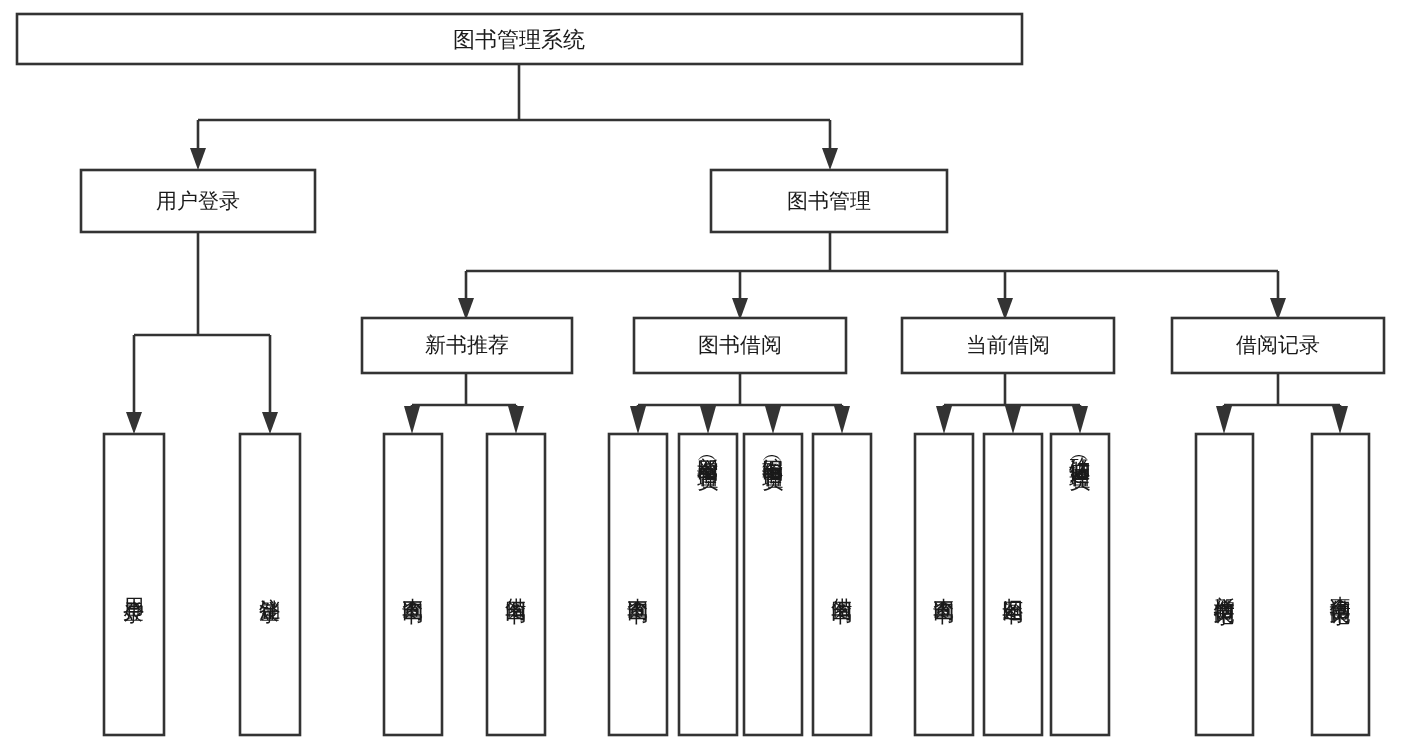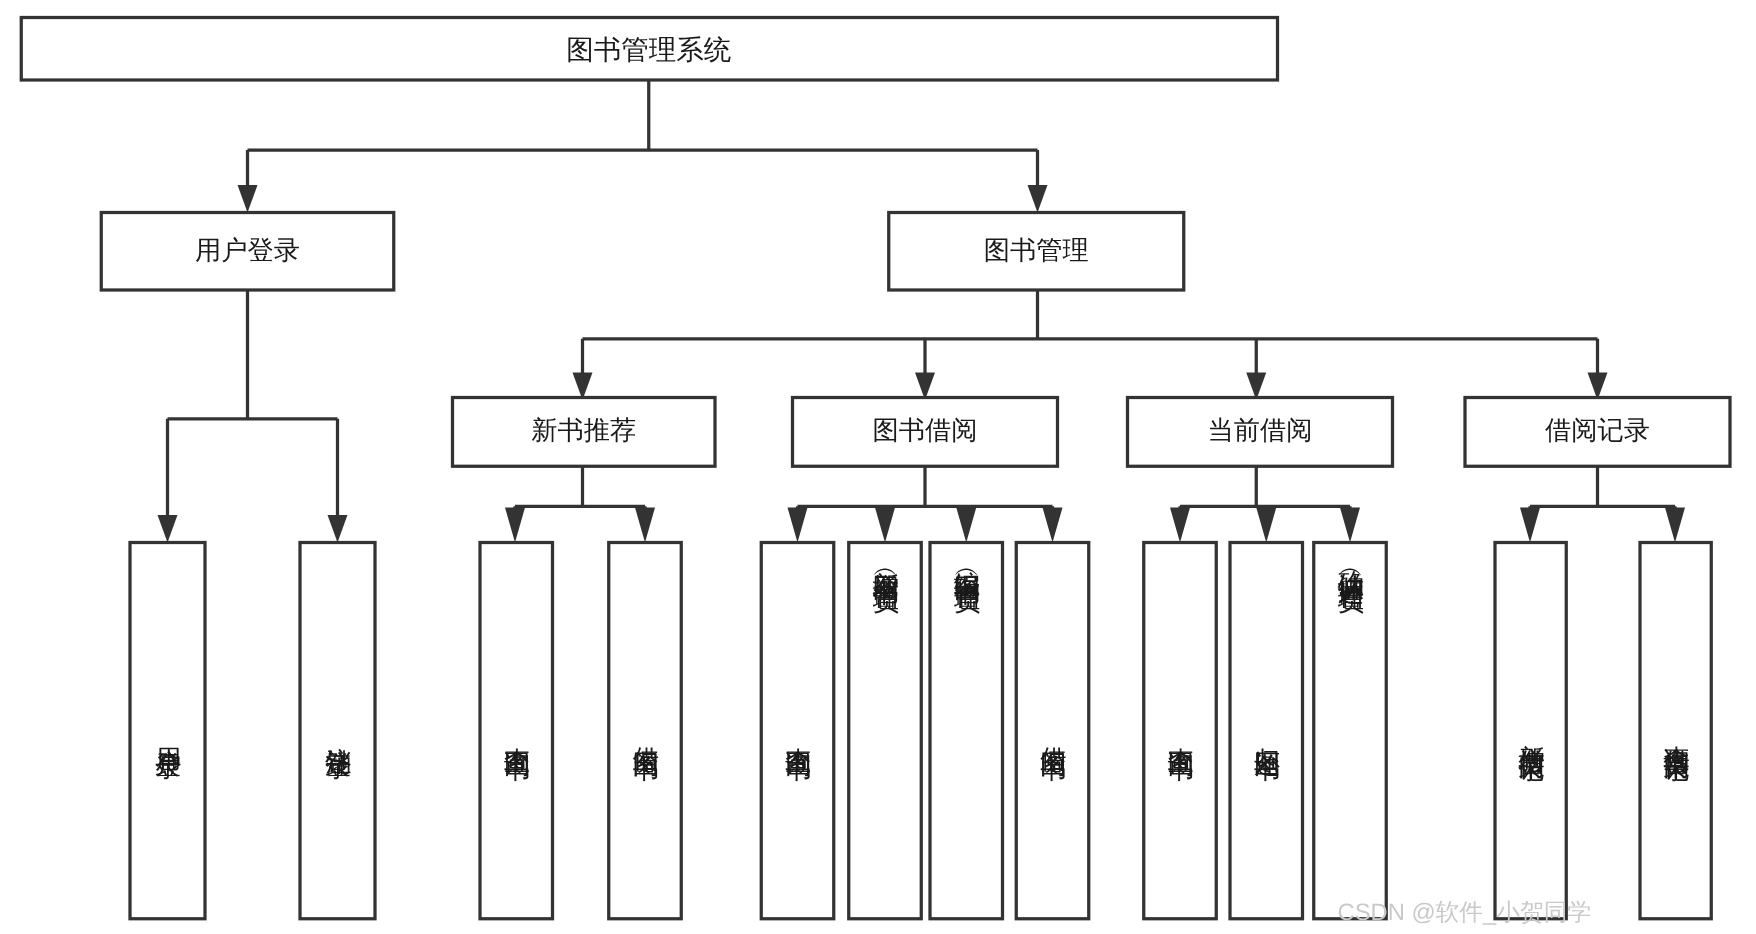--- a/index.html
+++ b/index.html
@@ -239,14 +239,13 @@
     <span class="vlabel">确认归还（管理员）</span>
   </div>
 
   <div class="vlabel-wrap" style="left:1196px; top:434px; width:57px; height:301px;">
     <span class="vlabel">新增借阅记录</span>
   </div>
   <div class="vlabel-wrap" style="left:1312px; top:434px; width:57px; height:301px;">
     <span class="vlabel">查询借阅记录</span>
   </div>
 
-  <div id="watermark">CSDN @软件_小贺同学</div>
 </div>
 
 </body></html>

